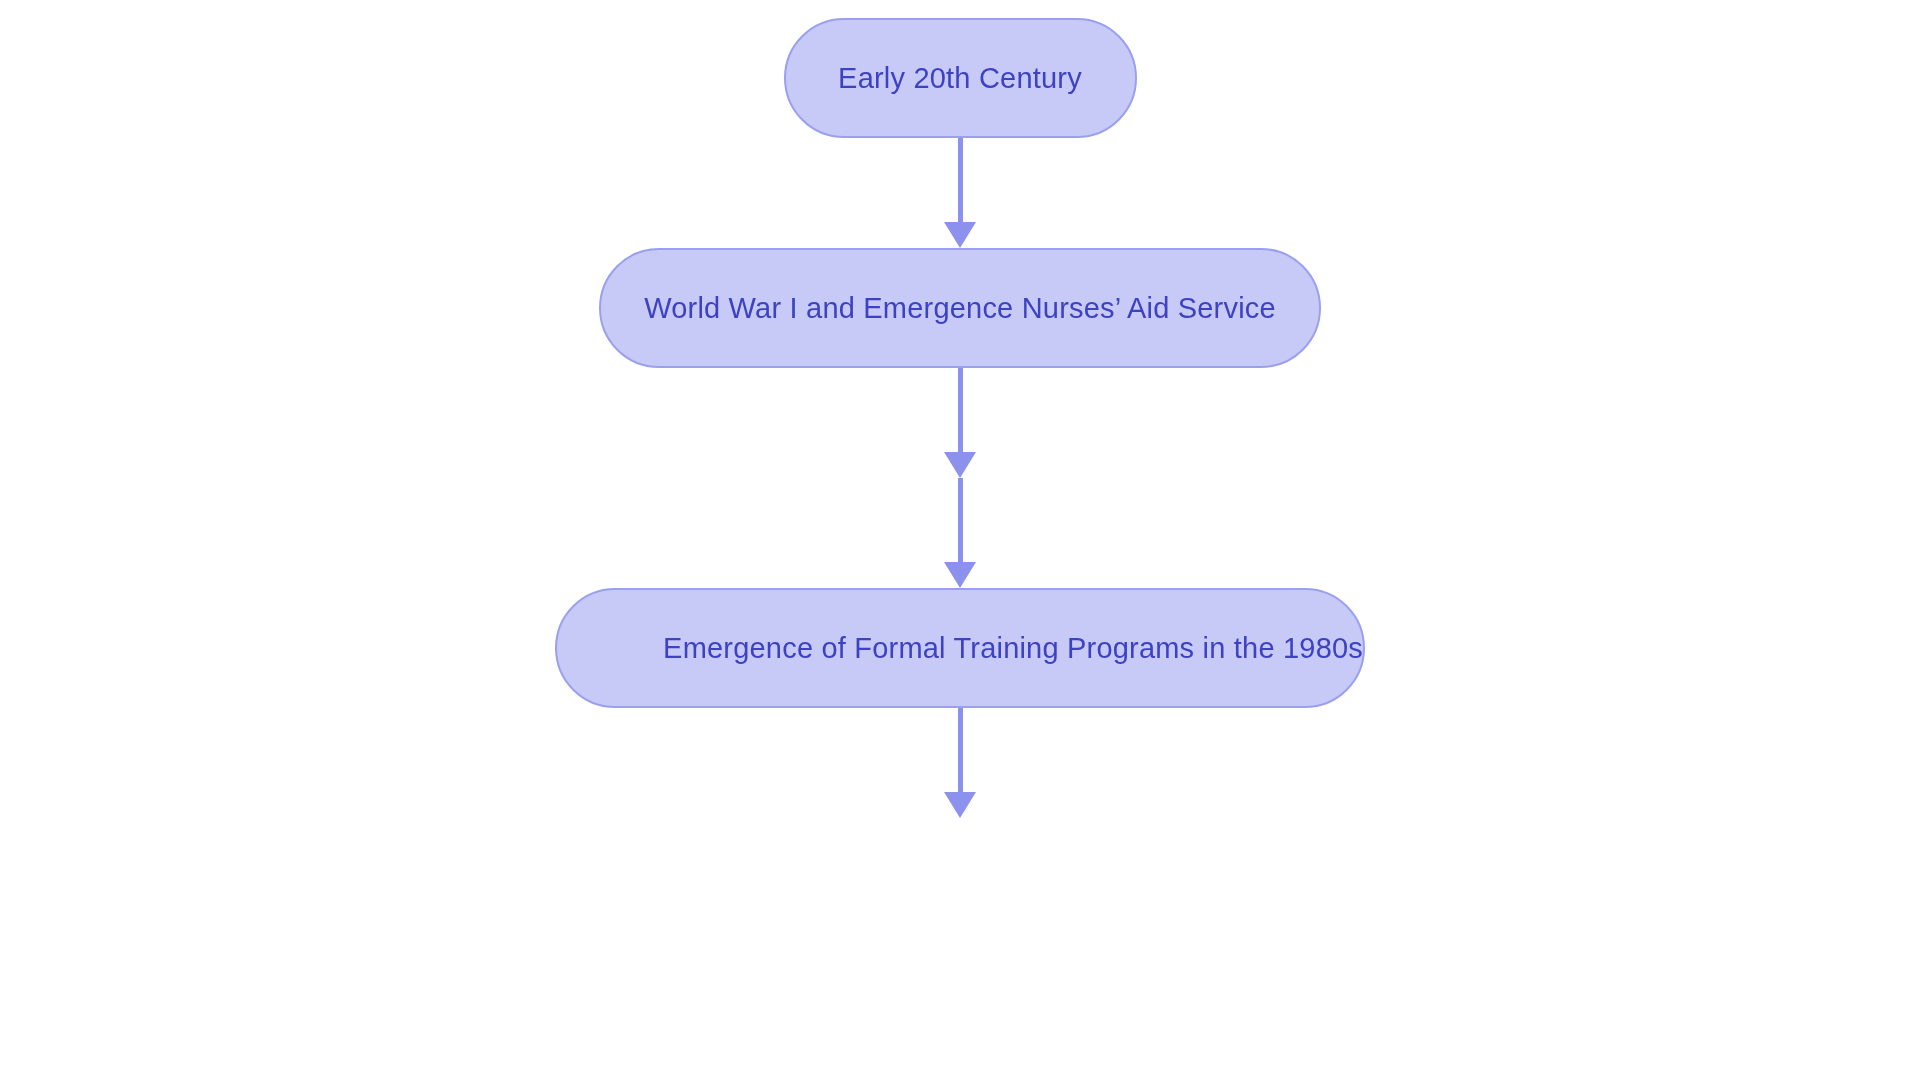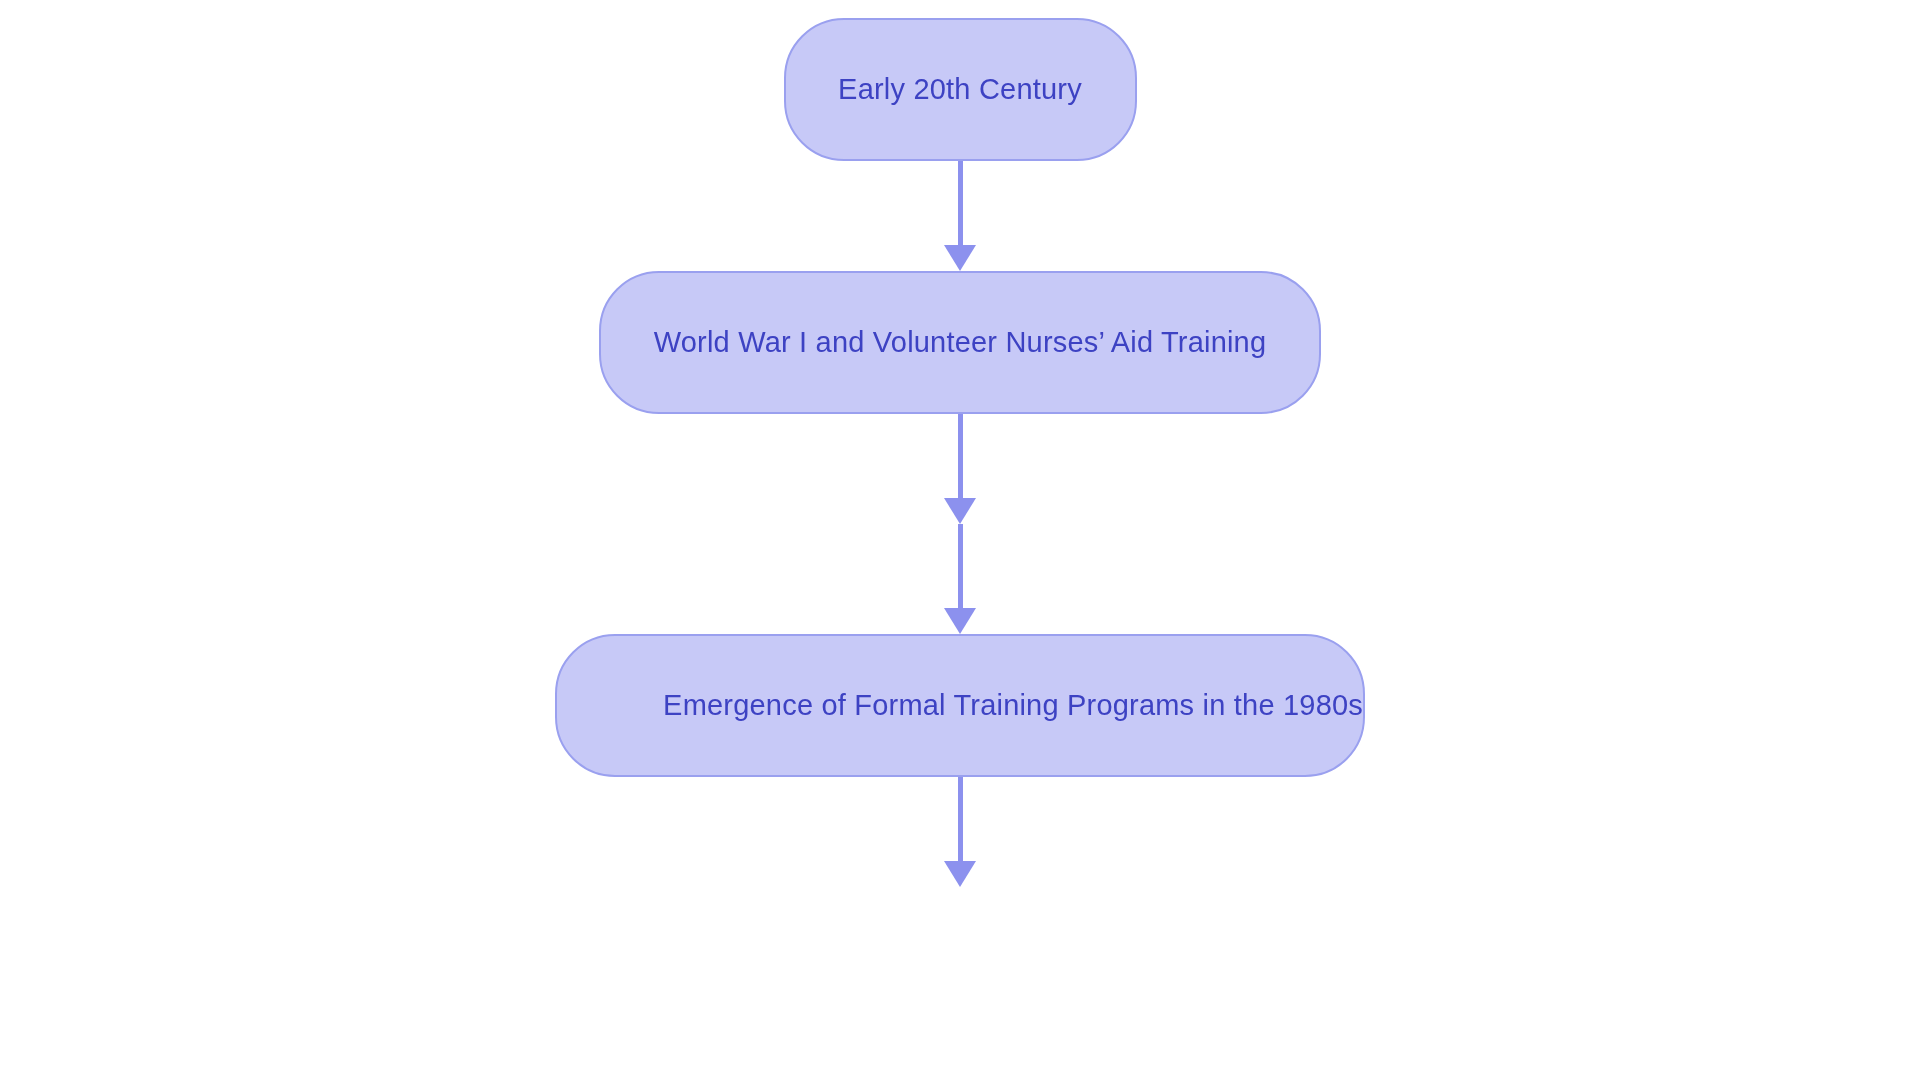--- a/index.html
+++ b/index.html
@@ -22,21 +22,21 @@
   .flow {
     position: absolute;
     left: 0;
     top: 18px;
     width: 100%;
     display: flex;
     flex-direction: column;
     align-items: center;
   }
   .node {
-    height: 143px;
+    height: 120px;
     border-radius: 60px;
     background: var(--node-fill);
     border: 2px solid var(--node-border);
     display: flex;
     align-items: center;
     justify-content: center;
     flex: 0 0 auto;
   }
   .node-label {
     font-size: 29px;
@@ -72,21 +72,21 @@
 <div class="canvas">
   <div class="flow" id="flow">
       <div class="node" style="width: 353px;">
         <span class="node-label">Early 20th Century</span>
       </div>
       <div class="arrow">
         <div class="arrow-shaft"></div>
         <div class="arrow-head"></div>
       </div>
       <div class="node" style="width: 722px;">
-        <span class="node-label">World War I and Volunteer Nurses’ Aid Training</span>
+        <span class="node-label">World War I and Emergence Nurses’ Aid Service</span>
       </div>
       <div class="arrow">
         <div class="arrow-shaft"></div>
         <div class="arrow-head"></div>
       </div>
       <div class="arrow">
         <div class="arrow-shaft"></div>
         <div class="arrow-head"></div>
       </div>
       <div class="node" style="width: 810px; justify-content: flex-end;">

